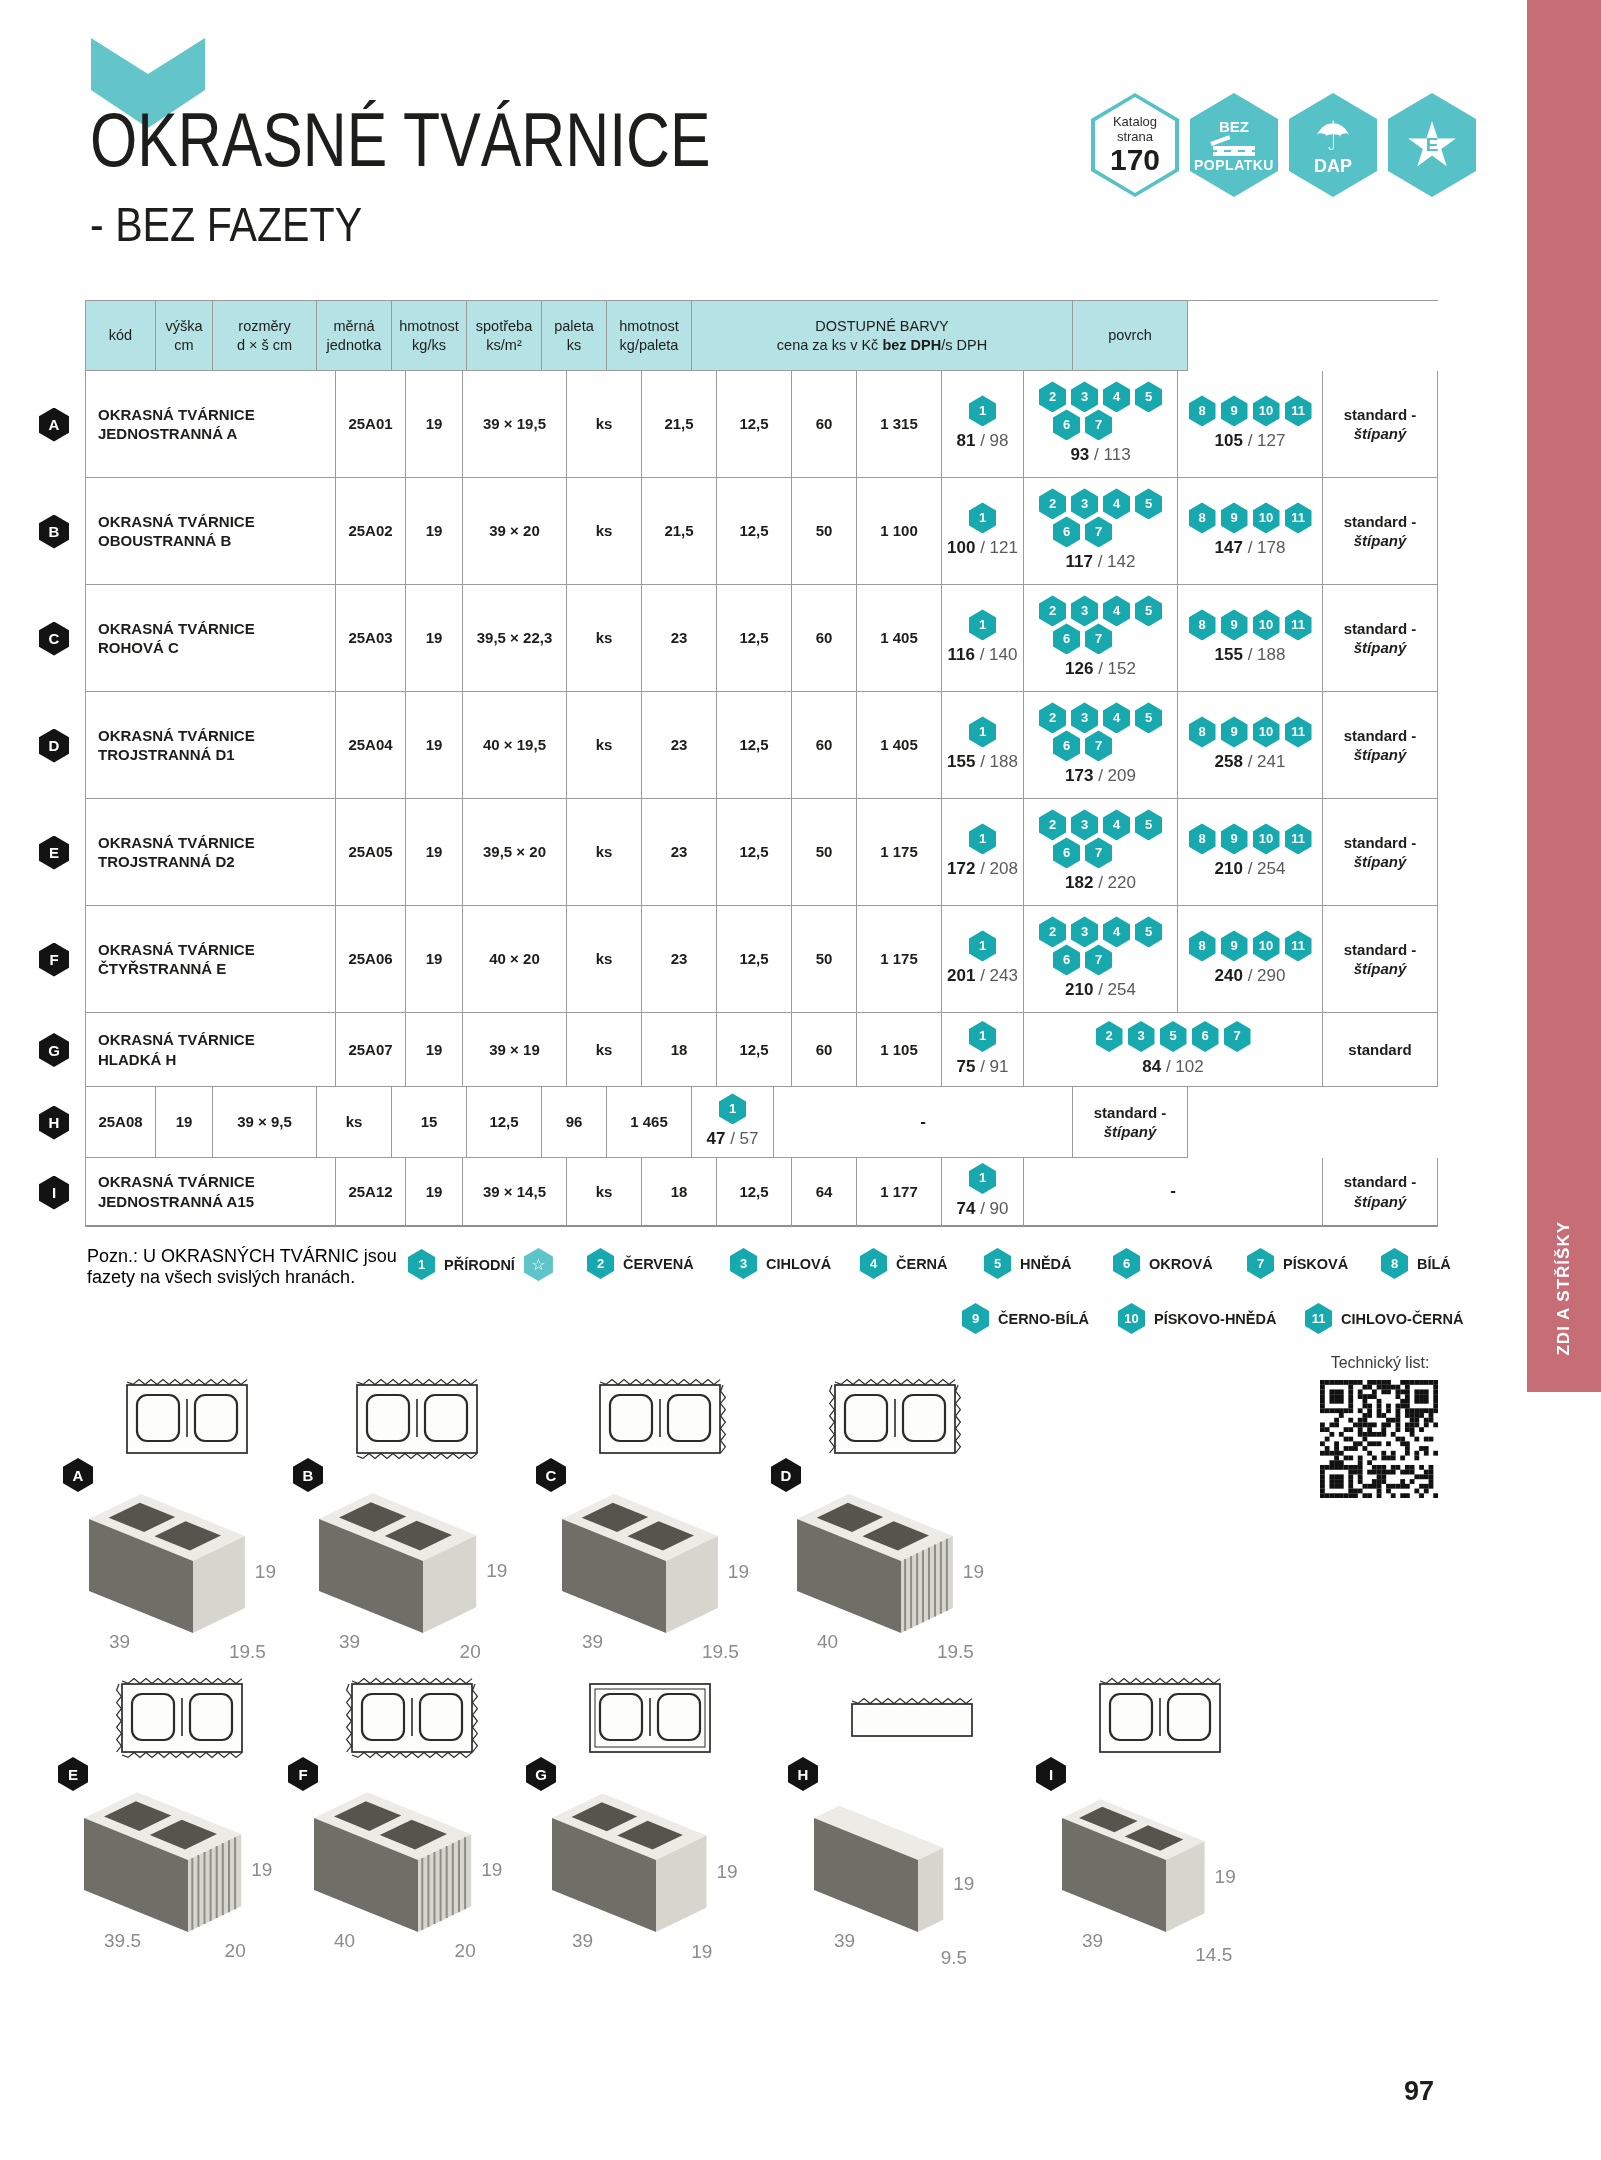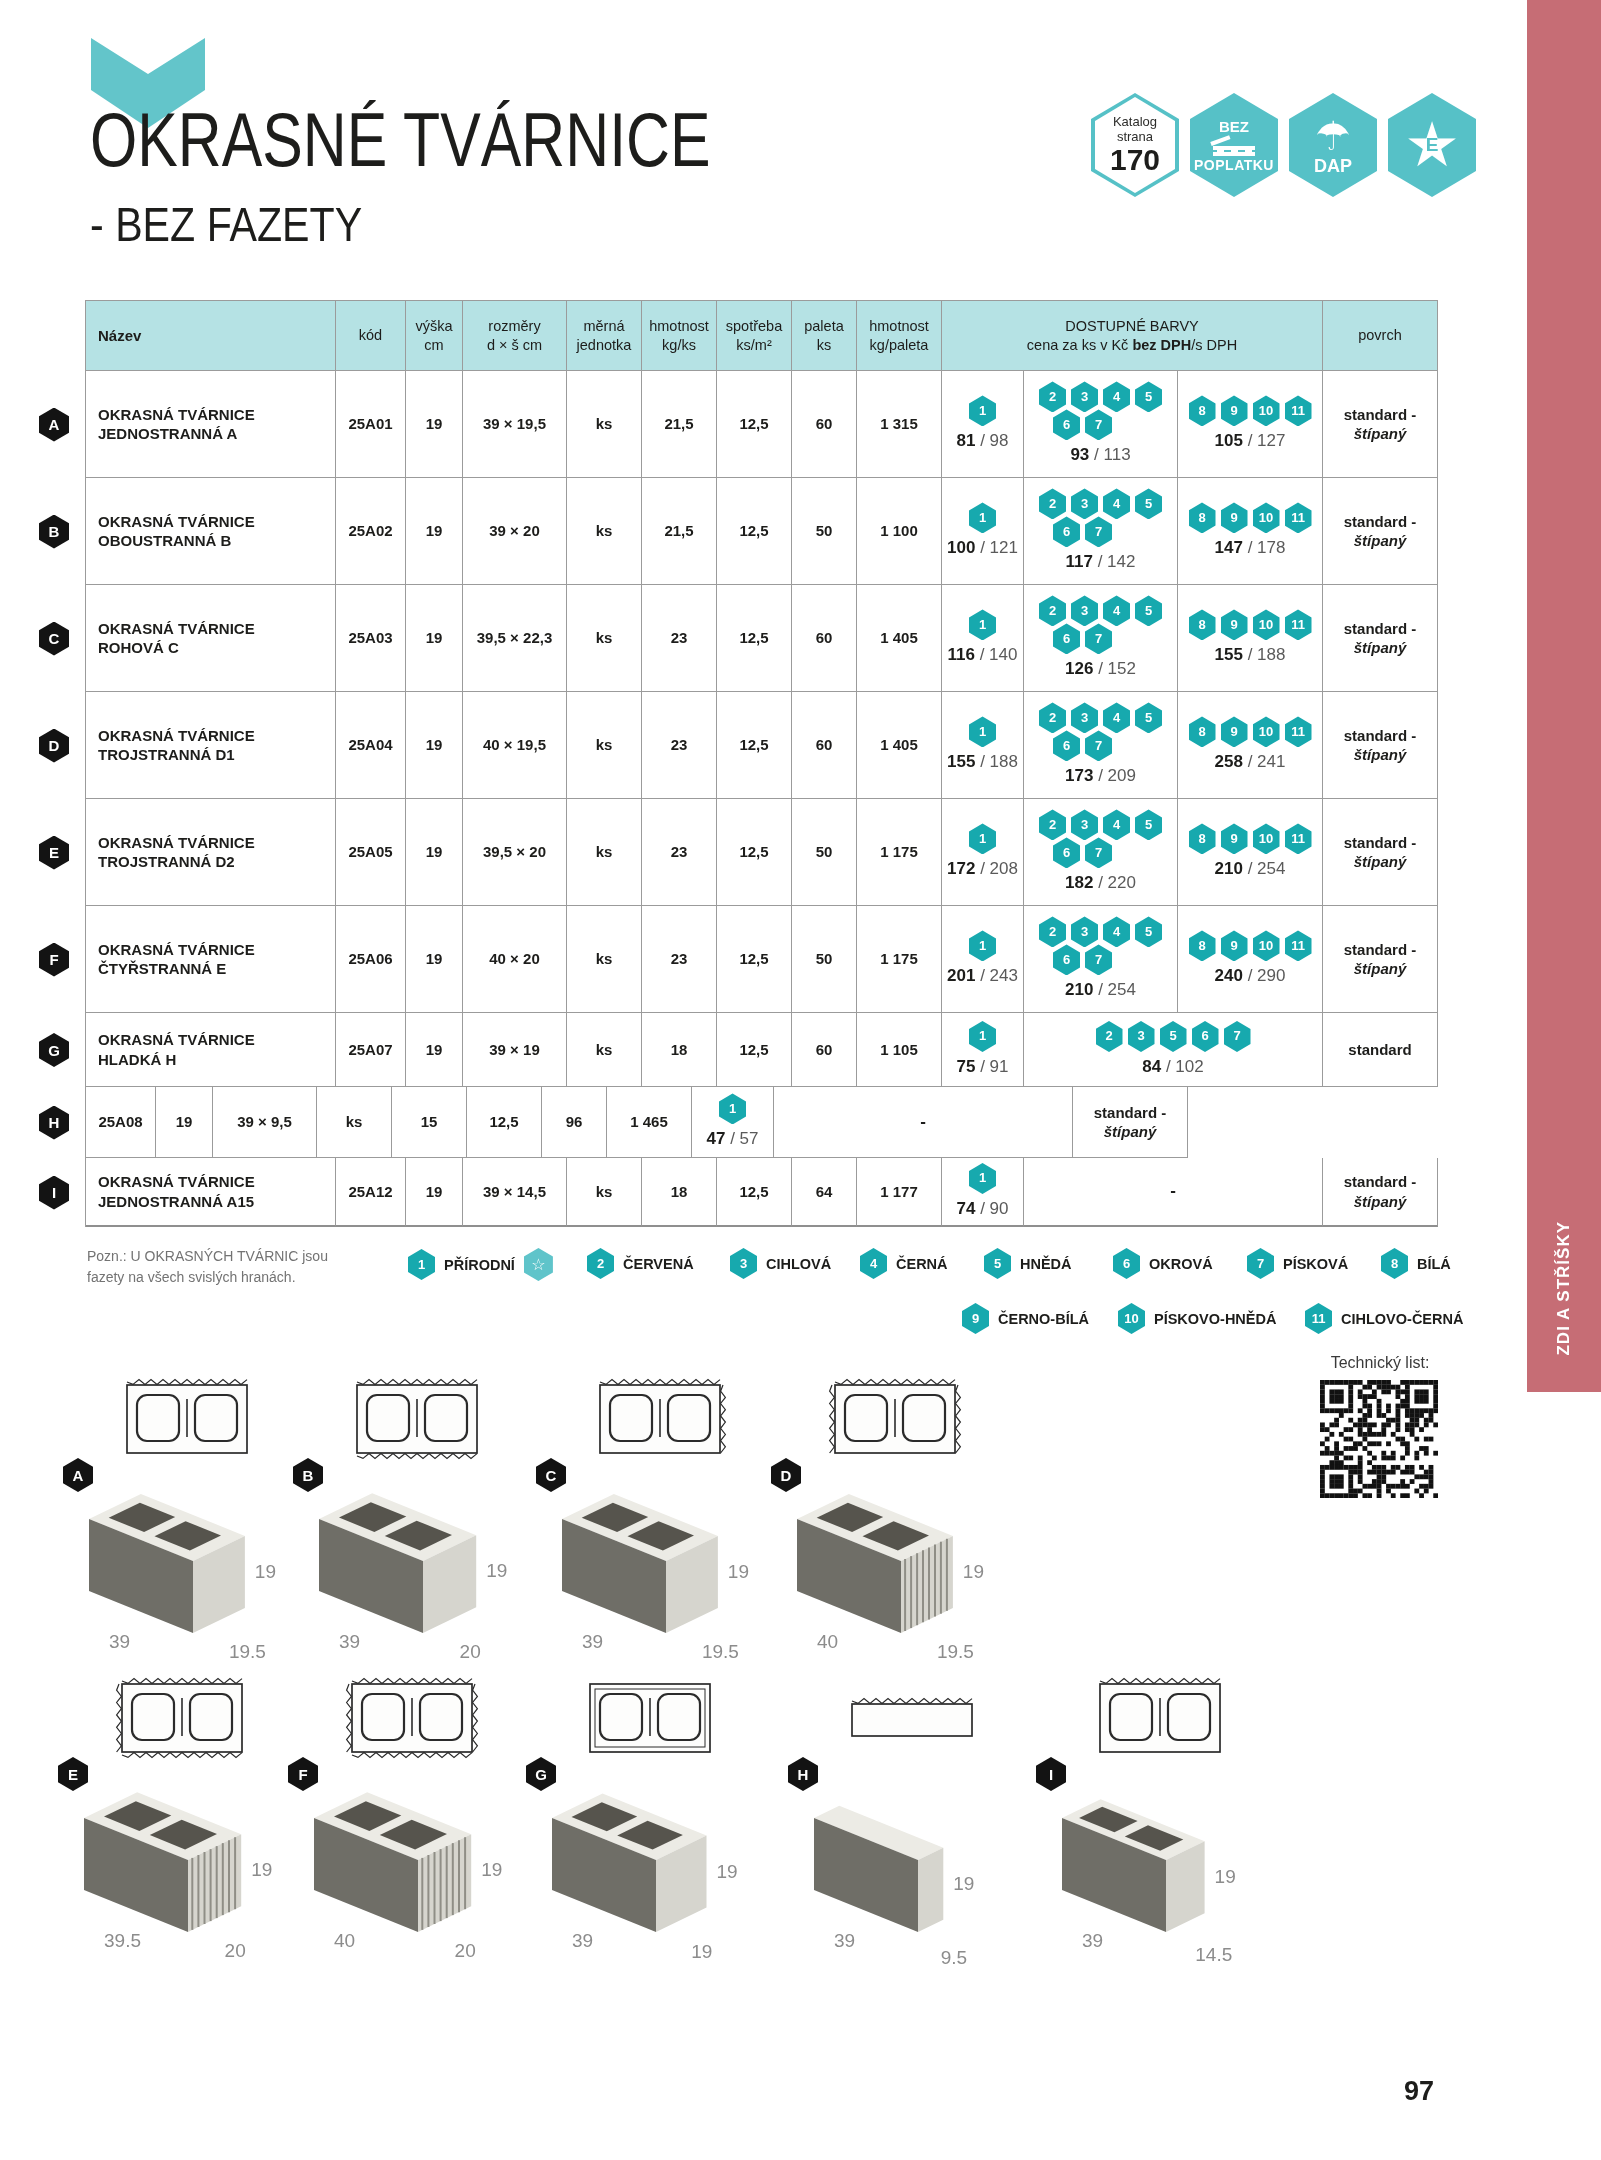--- a/index.html
+++ b/index.html
@@ -47,21 +47,21 @@
         clip-path:polygon(50% 0,100% 26%,100% 74%,50% 100%,0 74%,0 26%);
         display:flex;align-items:center;justify-content:center;flex:0 0 auto;}
   .hexrow{display:flex;gap:5px;justify-content:center;}
   .hexrow.second{margin-top:-3px;transform:translateX(-18px);}
   .priceline{margin-top:4px;font-size:17px;font-weight:400;color:#5a5a5a;}
   .priceline b{color:#1d1d1b;}
   .pov2{font-style:italic;}
   .dash{font-size:17px;}
   .bd{font-weight:bold;color:#1d1d1b;}
   
-  .note{position:absolute;left:87px;top:1246px;font-size:14px;line-height:21px;color:#737373;}
+  .note{position:absolute;left:87px;top:1246px;font-size:18px;line-height:21px;color:#000000;}
   .legend-item{position:absolute;display:flex;align-items:center;gap:9px;}
   .legend-item .lab{font-size:14.5px;font-weight:bold;white-space:nowrap;}
   .starhex{width:29px;height:33px;background:#5fc4ca;color:#fff;
         clip-path:polygon(50% 0,100% 26%,100% 74%,50% 100%,0 74%,0 26%);
         display:flex;align-items:center;justify-content:center;font-size:16px;}
   
   .tech-label{position:absolute;left:1302px;top:1354px;width:156px;text-align:center;font-size:16px;color:#3a3a3a;}
   .qr{position:absolute;left:1320px;top:1380px;}
   
   .card{position:absolute;width:280px;height:310px;}
@@ -113,23 +113,20 @@
       <div class="bdap-t">DAP</div>
     </div>
     <div class="hexbadge">
       <div class="bstar">★</div>
       <div class="bstar-e">E</div>
     </div>
   </div>
 
   <div id="table-area">
       <div class="trow">
-        <div class="cell th name" style="width: 250px; height: 70px;">
-          <div>Název</div>
-        </div>
         <div class="cell th" style="width: 70px; height: 70px;">
           <div>kód</div>
         </div>
         <div class="cell th" style="width: 57px; height: 70px;">
           <div>výška</div>
           <div>cm</div>
         </div>
         <div class="cell th" style="width: 104px; height: 70px;">
           <div>rozměry</div>
           <div>d × š cm</div>

